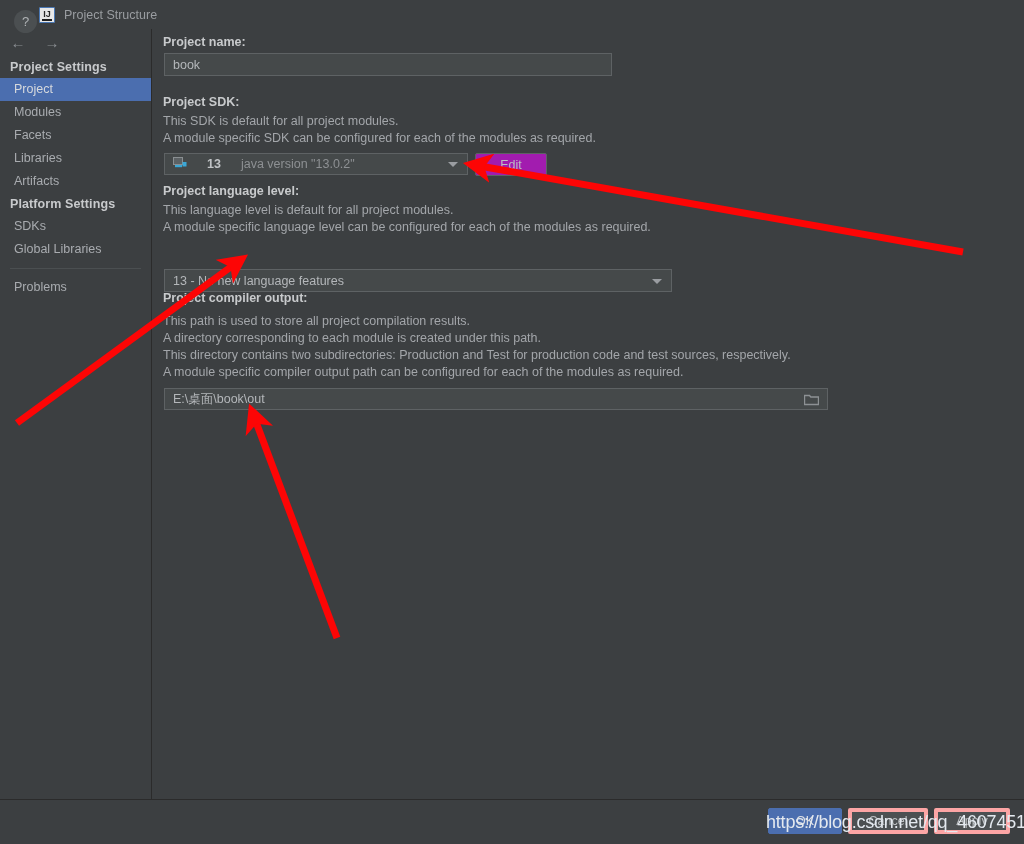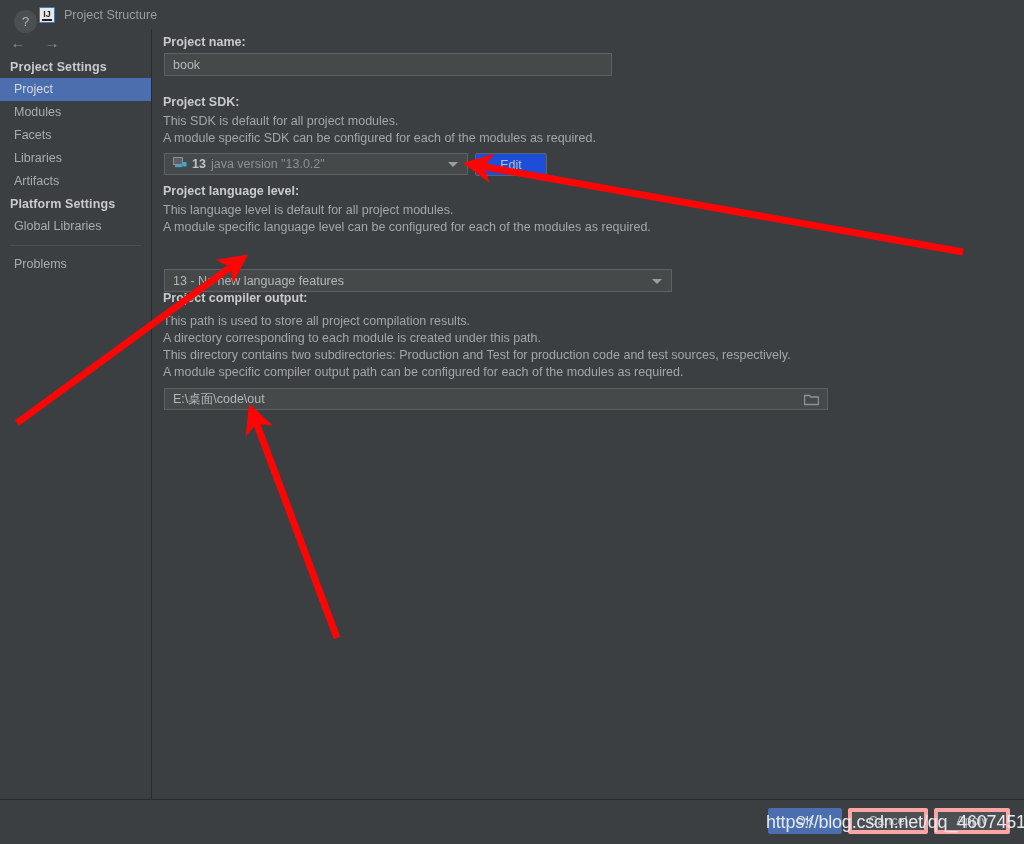--- a/index.html
+++ b/index.html
@@ -169,27 +169,27 @@
     right: 9px; top: 50%;
     margin-top: -2px;
     width: 0; height: 0;
     border-left: 5px solid transparent;
     border-right: 5px solid transparent;
     border-top: 5px solid #9a9da1;
   }
   .sdk-badge {
     display: inline-flex;
     align-items: center;
-    gap: 5px;
+    gap: 20px;
   }
   .sdk-num { color: #c0c3c6; font-weight: bold; font-size: 12.5px; }
   .sdk-ver { color: #8d9093; font-size: 12.5px; }
 
   .btn {
-    background: #1d4ed8;
+    background: #a21caf;
     border: 1px solid #5e6264;
     box-sizing: border-box;
     color: #bcbfc2;
     font-size: 12.5px;
     display: flex;
     align-items: center;
     justify-content: center;
     border-radius: 2px;
   }
 
@@ -287,20 +287,23 @@
   </div>
   <div class="side-item">
     <span>Libraries</span>
   </div>
   <div class="side-item">
     <span>Artifacts</span>
   </div>
 
   <div class="side-group-title">Platform Settings</div>
 
+  <div class="side-item">
+    <span>SDKs</span>
+  </div>
   <div class="side-item">
     <span>Global Libraries</span>
   </div>
 
   <div class="side-sep"></div>
 
   <div class="side-item">
     <span>Problems</span>
   </div>
 </div>
@@ -344,21 +347,21 @@
     <span class="arrow"></span>
   </div>
 
   <div class="abs sec-label" style="left:10px; top:262px;">Project compiler output:</div>
   <div class="abs sec-desc" style="left:10px; top:284px;">This path is used to store all project compilation results.</div>
   <div class="abs sec-desc" style="left:10px; top:301px;">A directory corresponding to each module is created under this path.</div>
   <div class="abs sec-desc" style="left:10px; top:335px;">A module specific compiler output path can be configured for each of the modules as required.</div>
   <div class="abs sec-desc" style="left:10px; top:318px;">This directory contains two subdirectories: Production and Test for production code and test sources, respectively.</div>
 
   <div class="abs textfield" style="left:11px; top:359px; width:664px; height:22px;">
-    <span>E:\桌面\code\out</span>
+    <span>E:\桌面\book\out</span>
     <span style="position:absolute; right:8px; top:4px;">
       <svg width="15" height="13" viewBox="0 0 15 13">
         <path d="M0.5 2.5 L5.5 2.5 L6.8 4 L14.5 4 L14.5 11.5 L0.5 11.5 Z" fill="none" stroke="#8d9194" stroke-width="1.4"></path>
       </svg>
     </span>
   </div>
 </div>
 
 <div id="bottombar"></div>
 

